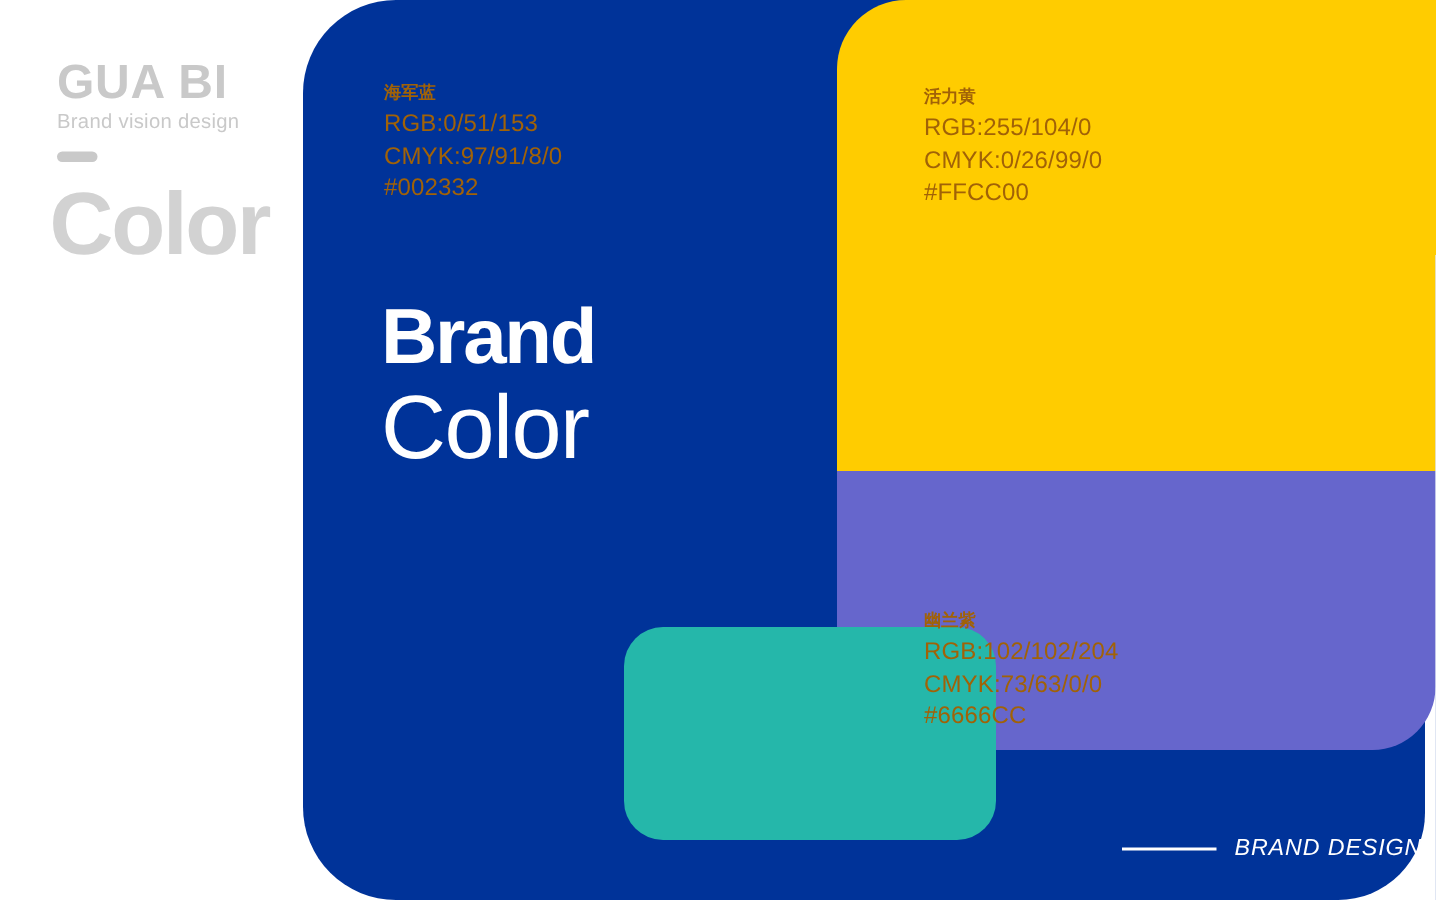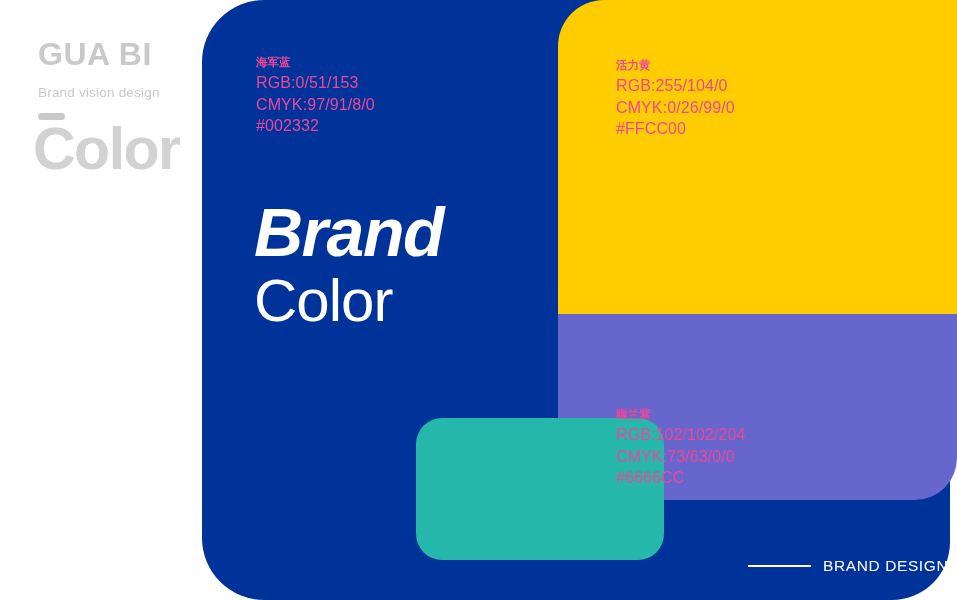--- a/index.html
+++ b/index.html
@@ -31,21 +31,21 @@
   }
   .brand-name {
     font-size: 32px;
     font-weight: bold;
     letter-spacing: 0.5px;
     color: #c9c9c9;
     line-height: 1.05;
     white-space: nowrap;
   }
   .brand-sub {
-    margin-top: 14px;
+    margin-top: 2px;
     font-size: 13.5px;
     font-weight: normal;
     letter-spacing: 0.2px;
     color: #c9c9c9;
     line-height: 1.1;
     white-space: nowrap;
   }
   .brand-dash {
     margin-top: 13px;
     width: 27px;
@@ -98,21 +98,21 @@
     top: 418px;
     width: 248px;
     height: 142px;
     background: #25b7aa;
     border-radius: 26px;
   }
 
   
   .spec {
     position: absolute;
-    color: #ec4899;
+    color: #a16207;
     line-height: 1.33;
     white-space: nowrap;
   }
   .spec-title {
     font-size: 11.5px;
     font-weight: bold;
     margin-bottom: 2px;
   }
   .spec-line {
     font-size: 16px;
@@ -126,24 +126,23 @@
 
   
   .hero {
     position: absolute;
     left: 254px;
     top: 200px;
     color: #ffffff;
     line-height: 0.97;
   }
   .hero-line1 {
-    font-size: 68px;
+    font-size: 52px;
     font-weight: bold;
     letter-spacing: -1.5px;
-    font-style: italic;
   }
   .hero-line2 {
     font-size: 60px;
     font-weight: normal;
     letter-spacing: -1px;
     margin-top: 6px;
   }
 
   
   .footer {
@@ -158,20 +157,21 @@
     width: 63px;
     height: 2px;
     background: #ffffff;
   }
   .footer-text {
     font-size: 15.5px;
     font-weight: normal;
     letter-spacing: 0.6px;
     color: #ffffff;
     white-space: nowrap;
+    font-style: italic;
   }
 </style>
 </head>
 <body>
 
 <div class="canvas">
 
   <div class="brand-mark">
     <div class="brand-name">GUA BI</div>
     <div class="brand-sub">Brand vision design</div>

